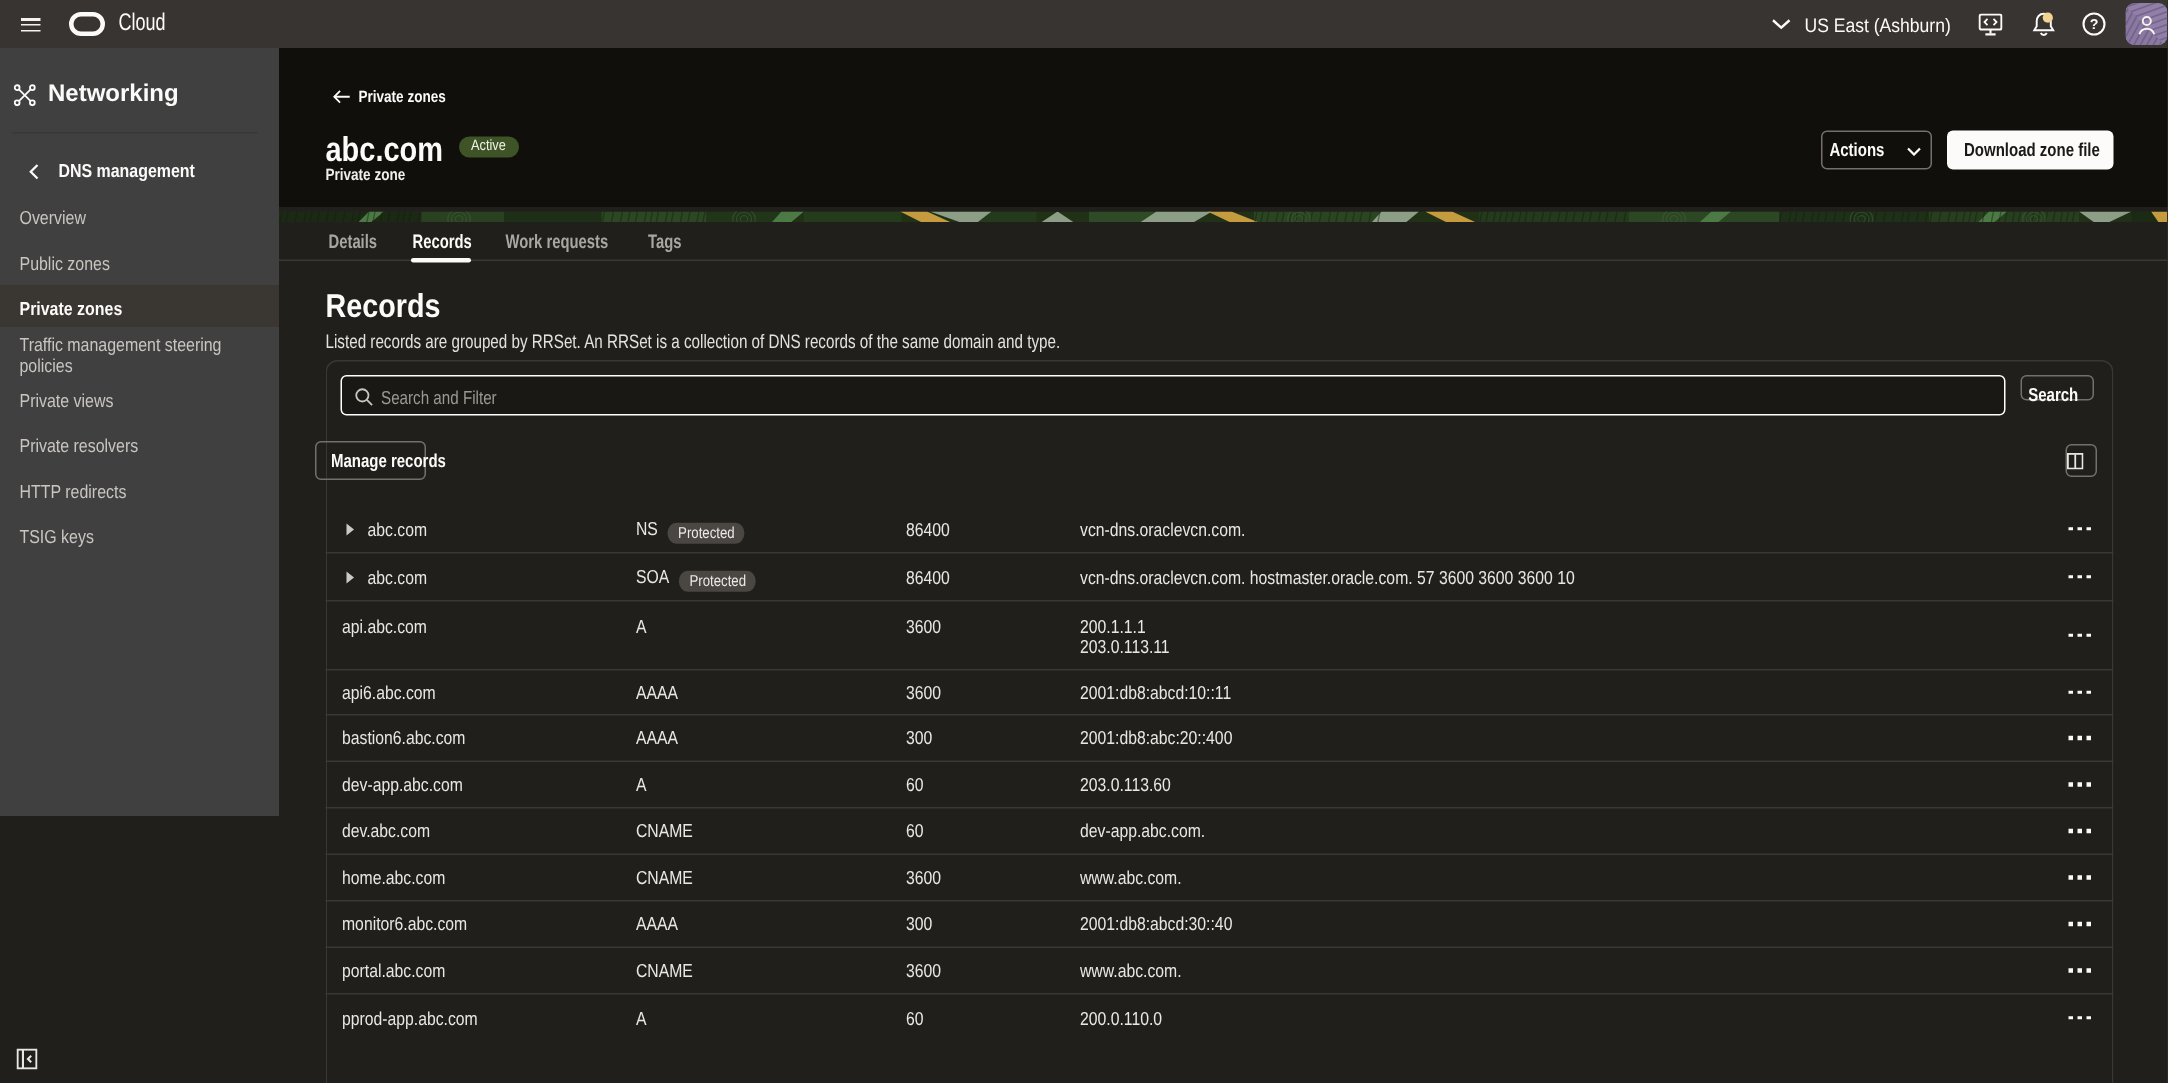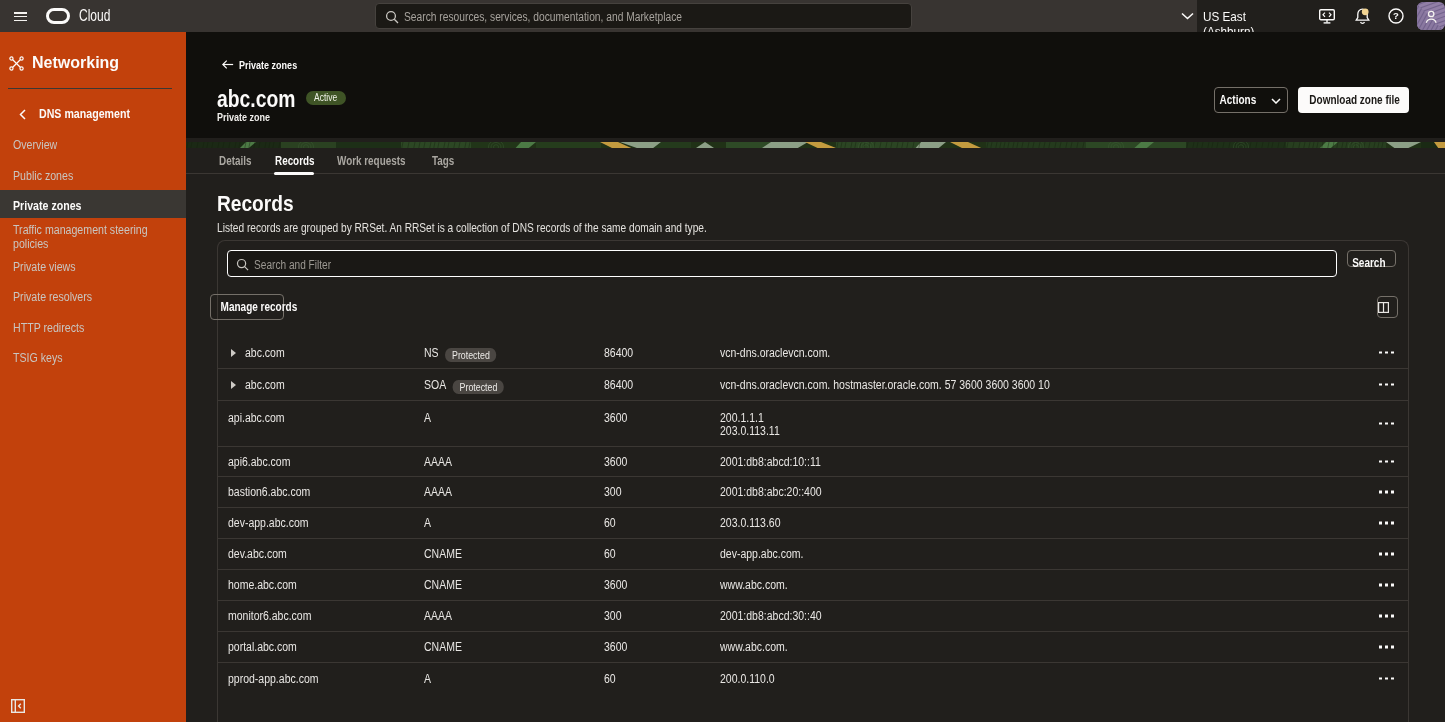--- a/index.html
+++ b/index.html
@@ -1,28 +1,28 @@
 <!DOCTYPE html>
 <html><head>
 <meta charset="utf-8">
 <style>
 *{margin:0;padding:0;box-sizing:border-box}
 html,body{width:1445px;height:722px;overflow:hidden}
 body{background:#211F1C;font-family:"Liberation Sans",sans-serif;position:relative;color:#ECEAE7}
 .abs{position:absolute}
 
-#topbar{position:absolute;top:0;left:0;width:1197px;height:32px;background:#383431}
+#topbar{position:absolute;top:0;left:0;width:1445px;height:32px;background:#383431}
 .hamb i{display:block;width:13px;height:1.6px;background:#F5F3F0;margin-bottom:2.2px}
 #ologo{position:absolute;left:46px;top:8px;width:24px;height:16px;border:3.2px solid #FCFBFA;border-radius:8px}
 #cloudtxt{position:absolute;left:79px;top:7px;font-size:16px;color:#FCFBFA;transform:scaleX(0.75);transform-origin:0 0}
 #topsearch{position:absolute;left:375px;top:3px;width:537px;height:26px;background:#1B1915;border:1px solid #46423E;border-radius:4px}
 #topsearch .ph{position:absolute;left:28px;top:6px;font-size:12.5px;color:#A7A39D;transform:scaleX(0.82);transform-origin:0 0;white-space:nowrap}
 .region{position:absolute;left:1203px;top:9px;font-size:13px;color:#FCFBFA;transform:scaleX(0.9);transform-origin:0 0}
 
-#sidebar{position:absolute;top:32px;left:0;width:186px;height:690px;background:#c2410c}
+#sidebar{position:absolute;top:32px;left:0;width:186px;height:512px;background:#404040}
 #sidebar .hd{position:absolute;left:32px;top:23px;font-size:16px;font-weight:bold;color:#FCFBFA;line-height:16px}
 #sidebar .divi{position:absolute;left:8px;top:56px;width:164px;height:1px;background:#3B3834}
 #sidebar .sub{position:absolute;left:39px;top:75px;font-size:12.5px;font-weight:bold;color:#FCFBFA;line-height:15px;transform:scaleX(0.85);transform-origin:0 0}
 .nav{position:absolute;top:0;left:0;width:186px;font-size:12.5px;color:#C9C6C1}
 .nav .it{position:absolute;left:13px;line-height:14px;white-space:nowrap;transform:scaleX(0.85);transform-origin:0 0}
 .nav .sel{position:absolute;left:0;width:186px;background:#3A3733}
 
 #hero{position:absolute;top:32px;left:186px;width:1259px;height:106px;background:#100F0C}
 #crumb{position:absolute;left:53px;top:26.5px;font-size:11px;line-height:12px;font-weight:bold;color:#FCFBFA;transform:scaleX(0.82);transform-origin:0 0}
 #title{position:absolute;left:31px;top:55px;font-size:23px;font-weight:bold;color:#FCFBFA;line-height:24px;transform:scaleX(0.84);transform-origin:0 0}
@@ -65,27 +65,20 @@
 <body>
 
 <div id="topbar">
   <div class="hamb abs" style="left:14px;top:12px">
       <i></i>
       <i></i>
       <i></i>
     </div>
   <div id="ologo"></div>
   <div id="cloudtxt">Cloud</div>
-  <div id="topsearch">
-    <svg class="abs" style="left:9px;top:6px" width="14" height="14" viewBox="0 0 14 14">
-        <circle cx="6" cy="6" r="4.4" fill="none" stroke="#C9C6C1" stroke-width="1.3"></circle>
-        <line x1="9.3" y1="9.3" x2="13" y2="13" stroke="#C9C6C1" stroke-width="1.3"></line>
-      </svg>
-    <div class="ph">Search resources, services, documentation, and Marketplace</div>
-  </div>
   <svg class="abs" style="left:1181px;top:12px" width="13" height="8" viewBox="0 0 13 8">
       <polyline points="1,1.5 6.5,6.5 12,1.5" fill="none" stroke="#FCFBFA" stroke-width="1.6"></polyline>
     </svg>
   <div class="region">US East (Ashburn)</div>
 
   <svg class="abs" style="left:1319px;top:9px" width="16" height="15" viewBox="0 0 16 15">
     <rect x="0.7" y="0.7" width="14.6" height="10" rx="1.2" fill="none" stroke="#FCFBFA" stroke-width="1.4"></rect>
     <polyline points="6,3.6 4,5.7 6,7.8" fill="none" stroke="#FCFBFA" stroke-width="1.2"></polyline>
     <polyline points="10,3.6 12,5.7 10,7.8" fill="none" stroke="#FCFBFA" stroke-width="1.2"></polyline>
     <line x1="8" y1="10.7" x2="8" y2="13.4" stroke="#FCFBFA" stroke-width="1.4"></line>

